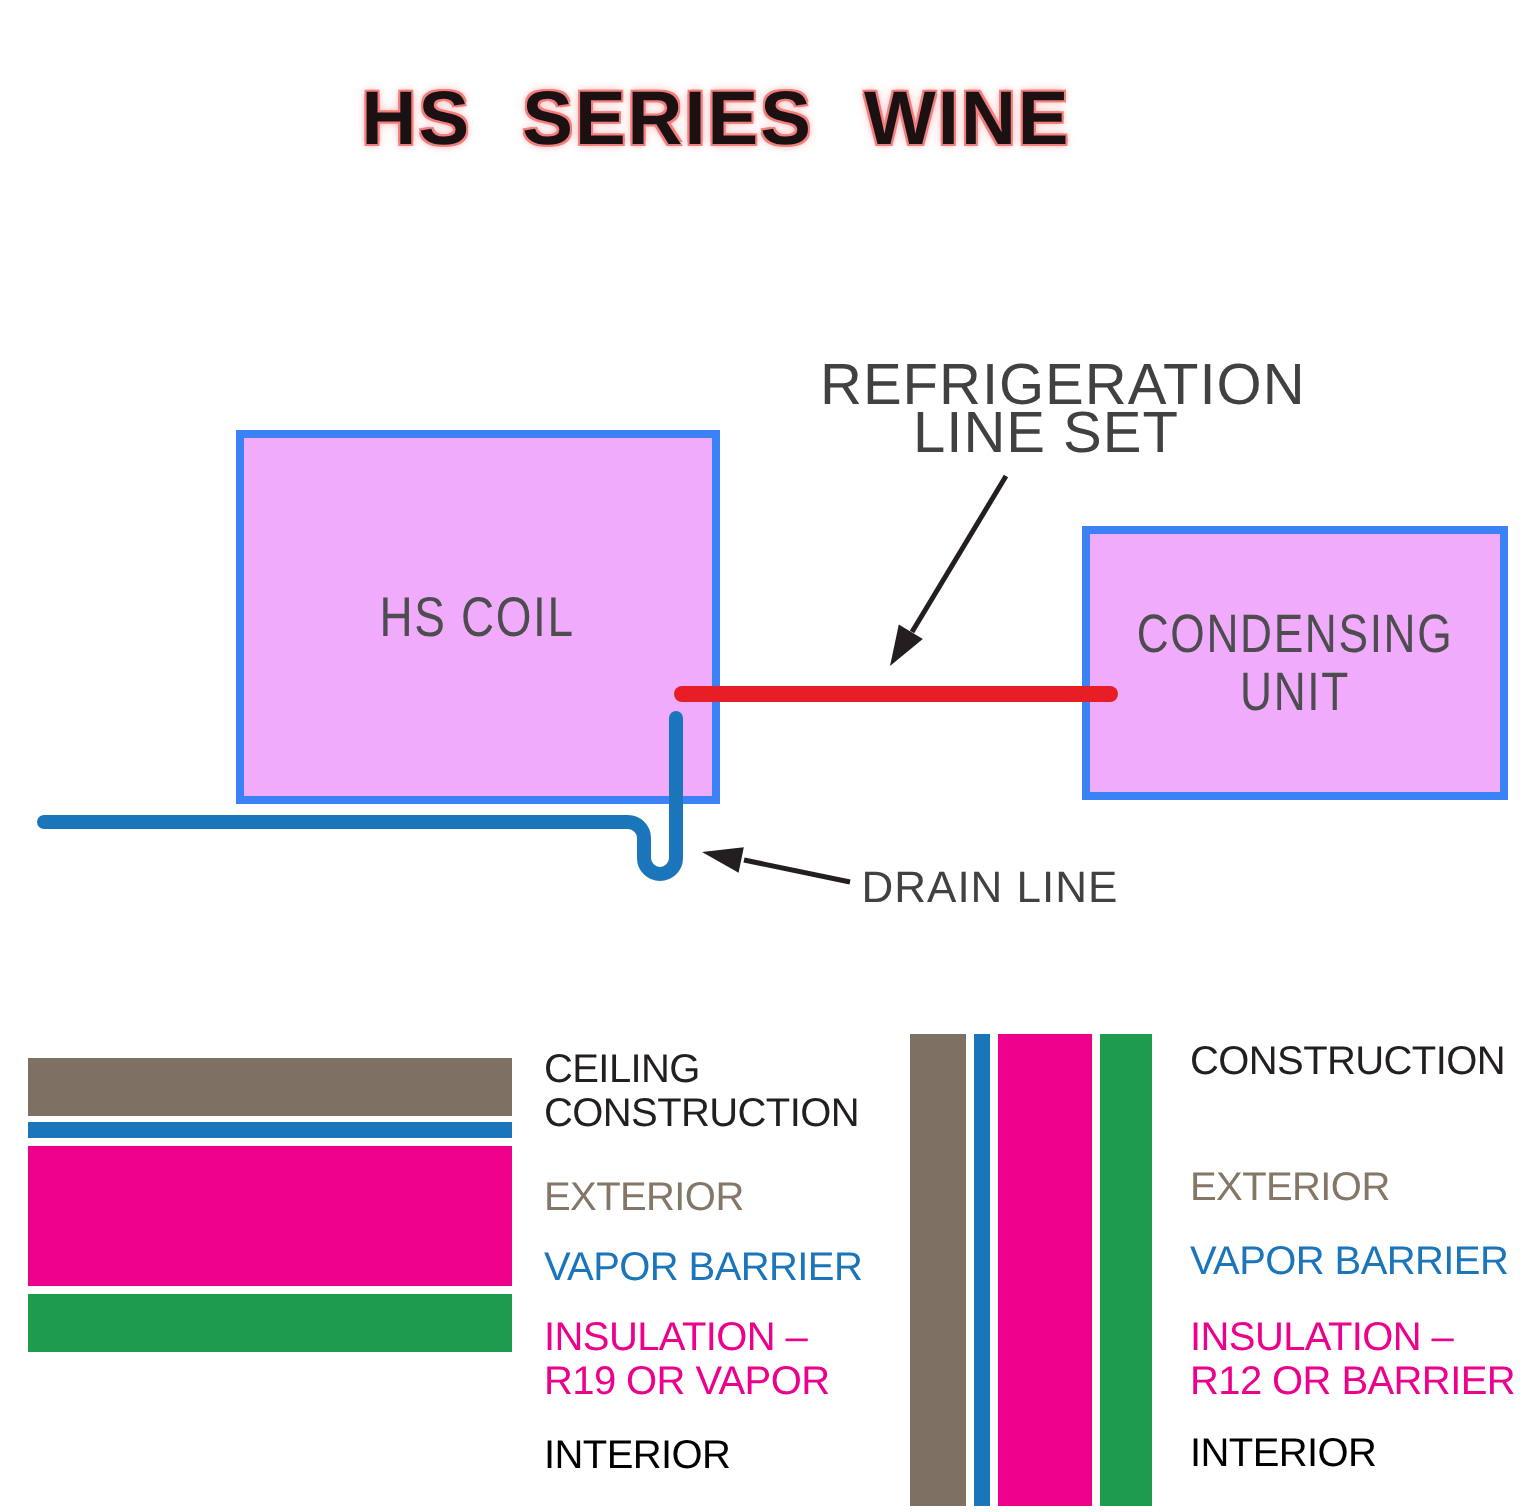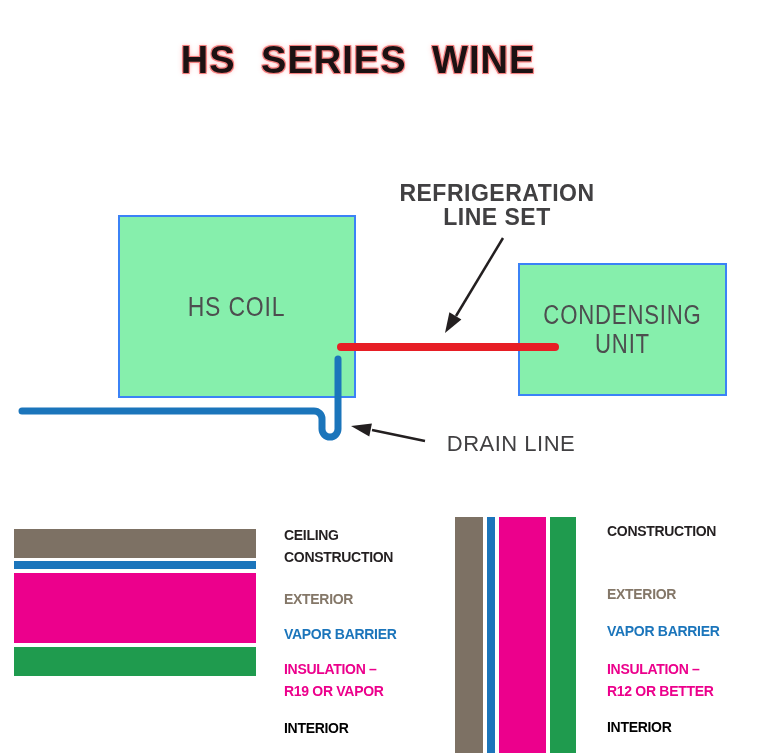--- a/index.html
+++ b/index.html
@@ -11,54 +11,54 @@
   #title{
     position:absolute;top:5px;left:0;width:716px;text-align:center;
     font-weight:bold;font-size:38px;line-height:46px;letter-spacing:1px;word-spacing:14px;
     color:#1c1112;
     text-shadow:-1px -1px 0 #f37e7e,1px -1px 0 #f37e7e,-1px 1px 0 #f37e7e,1px 1px 0 #f37e7e,
                  0 0 3px #f9a8a8,0 0 6px #fbc4c4;
     margin-top:32px;
   }
   
   .eq-box{
-    position:absolute;background:#86efac;border:2px solid #3b82f6;
+    position:absolute;background:#f0abfc;border:4px solid #3b82f6;
     display:flex;align-items:center;justify-content:center;
     color:#4d4d4f;z-index:1;text-align:center;
   }
   #hs-coil-box{left:118px;top:215px;width:234px;height:179px;font-size:28px;}
   #hs-coil-box .sq{transform:scaleX(0.82);letter-spacing:1px;}
-  #condensing-box{left:518px;top:263px;width:205px;height:129px;font-size:27px;line-height:29px;}
+  #condensing-box{left:541px;top:263px;width:205px;height:129px;font-size:27px;line-height:29px;}
   #condensing-box .sq{transform:scaleX(0.82);letter-spacing:1px;}
   
   #overlay{position:absolute;left:0;top:0;z-index:2;}
   
   .anno{
     position:absolute;z-index:3;color:#414042;text-align:center;letter-spacing:0.5px;
   }
-  #refrig-label{left:384px;top:181px;width:226px;font-size:23px;line-height:24px;font-weight:bold;}
-  #drain-label{left:400px;top:433px;width:222px;font-size:22px;line-height:21px;}
+  #refrig-label{left:410px;top:181px;width:226px;font-size:29px;line-height:24px;}
+  #drain-label{left:384px;top:433px;width:222px;font-size:22px;line-height:21px;}
   
   .bar{position:absolute;z-index:1;}
   .c-exterior{background:#7d7164;}
   .c-vapor{background:#1b75bb;}
   .c-insul{background:#ec008c;}
   .c-interior{background:#1f9b4e;}
   
   #ceil-ext{left:14px;top:529px;width:242px;height:29px;}
   #ceil-vap{left:14px;top:561px;width:242px;height:8px;}
   #ceil-ins{left:14px;top:573px;width:242px;height:70px;}
   #ceil-int{left:14px;top:647px;width:242px;height:29px;}
   
   #wall-ext{left:455px;top:517px;width:28px;height:236px;}
   #wall-vap{left:487px;top:517px;width:8px;height:236px;}
   #wall-ins{left:499px;top:517px;width:47px;height:236px;}
   #wall-int{left:550px;top:517px;width:26px;height:236px;}
   
-  .leg{position:absolute;z-index:3;font-weight:bold;font-size:14px;line-height:22px;letter-spacing:-0.3px;margin-left:12px;}
+  .leg{position:absolute;z-index:3;font-weight:normal;font-size:20px;line-height:22px;letter-spacing:-0.3px;}
   .leg-black{color:#231f20;}
   .t-exterior{color:#847768;}
   .t-vapor{color:#1b75bb;}
   .t-insul{color:#ec008c;}
   .t-interior{color:#000000;}
   #ceil-title{left:272px;top:524px;}
   #ceil-l-ext{left:272px;top:588px;}
   #ceil-l-vap{left:272px;top:623px;}
   #ceil-l-ins{left:272px;top:658px;}
   #ceil-l-int{left:272px;top:717px;}
@@ -130,17 +130,17 @@
   <div class="bar c-insul" id="wall-ins"></div>
   <div class="bar c-interior" id="wall-int"></div>
 
   <div class="leg leg-black" id="wall-title">
     <div>CONSTRUCTION</div>
   </div>
   <div class="leg t-exterior" id="wall-l-ext">EXTERIOR</div>
   <div class="leg t-vapor" id="wall-l-vap">VAPOR BARRIER</div>
   <div class="leg t-insul" id="wall-l-ins">
     <div>INSULATION –</div>
-    <div>R12 OR BETTER</div>
+    <div>R12 OR BARRIER</div>
   </div>
   <div class="leg t-interior" id="wall-l-int">INTERIOR</div>
 
 </div>
 
 </body></html>

